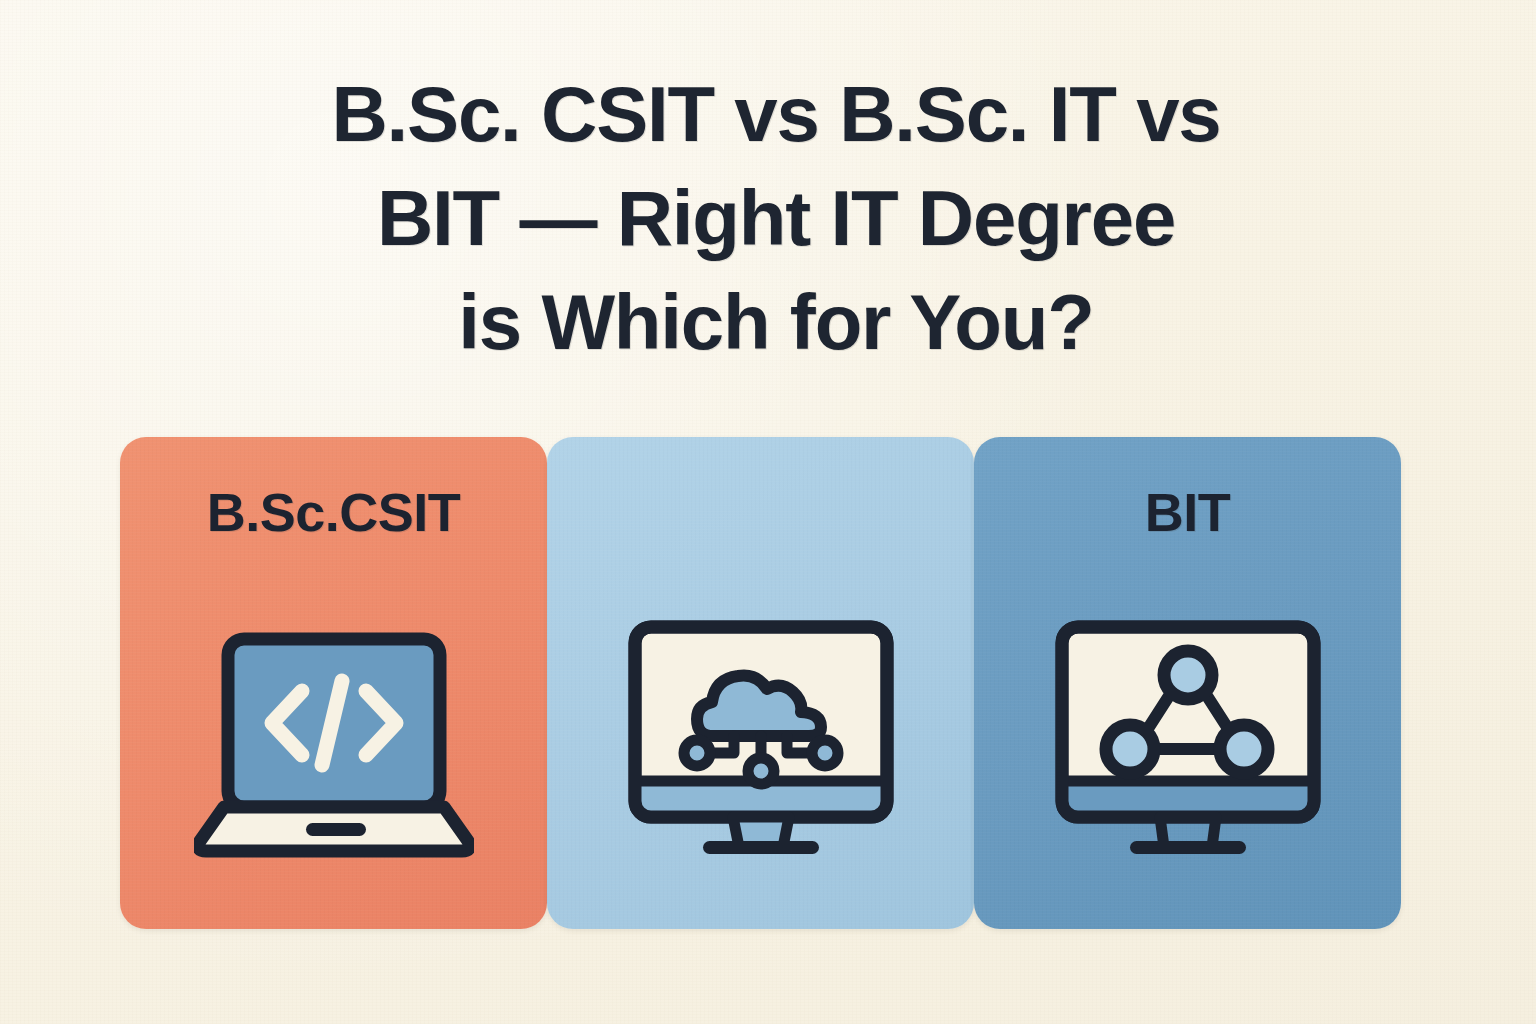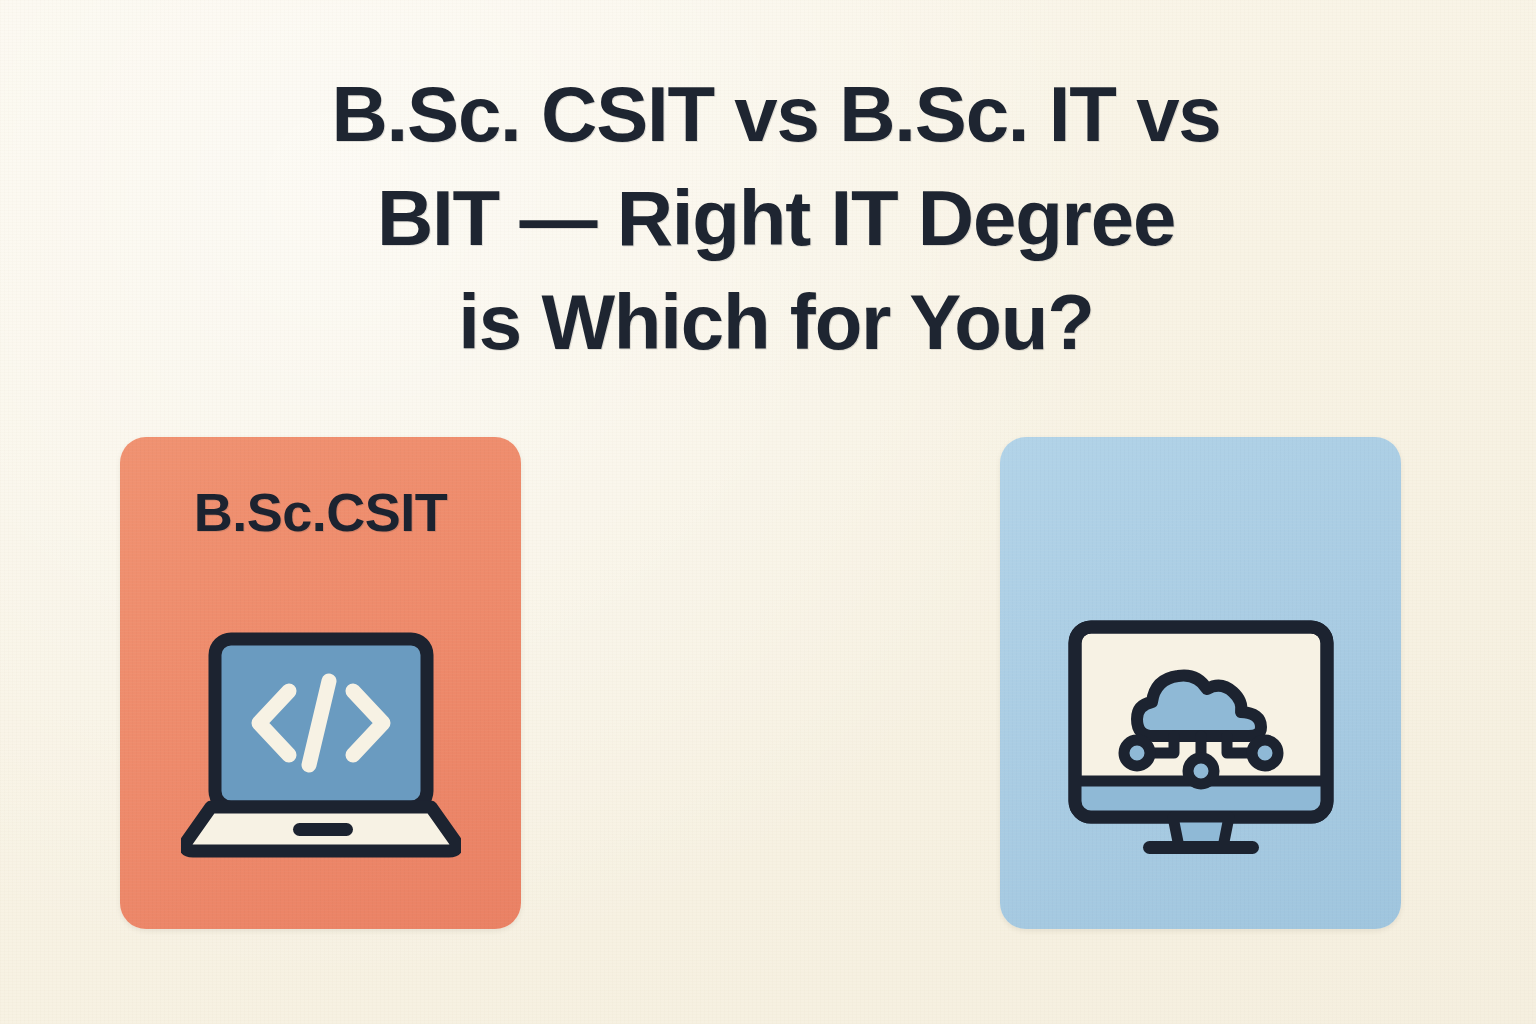--- a/index.html
+++ b/index.html
@@ -55,21 +55,21 @@
     position: absolute;
     left: 120px;
     top: 437px;
     width: 1281px;
     height: 492px;
     display: flex;
     justify-content: space-between;
   }
   .card {
     position: relative;
-    width: 401px;
+    width: 458px;
     height: 492px;
     border-radius: 26px;
     box-shadow: 0 2px 5px rgba(90,80,60,0.10);
     overflow: hidden;
   }
   .card-texture {
     position: absolute;
     inset: 0;
     pointer-events: none;
     opacity: 0.35;
@@ -158,15 +158,42 @@
             <path d="M 166 123 L 166 140 L 192 140"></path>
           </g>
 
           <circle cx="76" cy="140" r="13" fill="#8fb9d6" stroke="#1c2330" stroke-width="11"></circle>
           <circle cx="140" cy="158" r="13" fill="#8fb9d6" stroke="#1c2330" stroke-width="11"></circle>
           <circle cx="204" cy="140" r="13" fill="#8fb9d6" stroke="#1c2330" stroke-width="11"></circle>
         </svg>
       </div>
     </div>
 
+    <div class="card" style="background: linear-gradient(150deg, #71a2c6 0%, #6a9bc0 50%, #6093b9 100%);">
+      <div class="card-texture"></div>
+      <div class="card-label">BIT</div>
+      <div class="card-icon">
+        <svg viewBox="0 0 280 250" xmlns="http://www.w3.org/2000/svg">
+
+          <rect x="14" y="14" width="252" height="190" rx="16" ry="16" fill="#f7f2e4" stroke="#1c2330" stroke-width="13"></rect>
+
+          <path d="M 20 168 L 260 168 L 260 192 Q 260 204 248 204 L 32 204 Q 20 204 20 192 Z" fill="#6a9bc0"></path>
+          <line x1="20" y1="168" x2="260" y2="168" stroke="#1c2330" stroke-width="11"></line>
+          <rect x="14" y="14" width="252" height="190" rx="16" ry="16" fill="none" stroke="#1c2330" stroke-width="13"></rect>
+
+          <path d="M 112 204 L 168 204 L 164 234 L 116 234 Z" fill="none" stroke="#1c2330" stroke-width="11" stroke-linejoin="round"></path>
+          <rect x="82" y="228" width="116" height="13" rx="6.5" ry="6.5" fill="#1c2330"></rect>
+
+          <g stroke="#1c2330" stroke-width="12" stroke-linecap="round">
+            <line x1="128" y1="72" x2="92" y2="128"></line>
+            <line x1="152" y1="72" x2="188" y2="128"></line>
+            <line x1="92" y1="136" x2="188" y2="136"></line>
+          </g>
+
+          <circle cx="140" cy="62" r="24" fill="#a9cce3" stroke="#1c2330" stroke-width="13"></circle>
+          <circle cx="82" cy="136" r="24" fill="#a9cce3" stroke="#1c2330" stroke-width="13"></circle>
+          <circle cx="196" cy="136" r="24" fill="#a9cce3" stroke="#1c2330" stroke-width="13"></circle>
+        </svg>
+      </div>
+    </div>
 
   </div>
 </div>
 
 </body></html>

